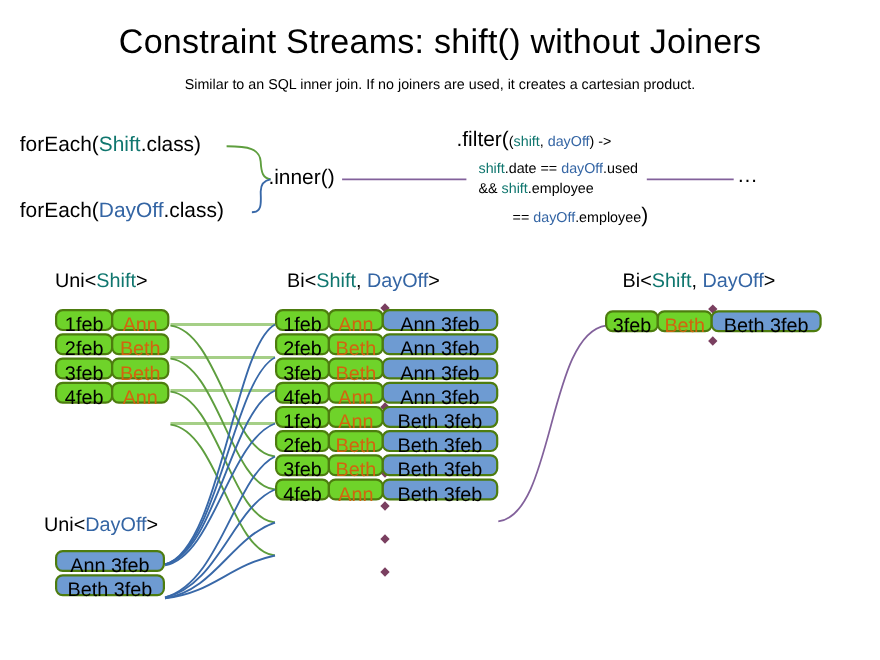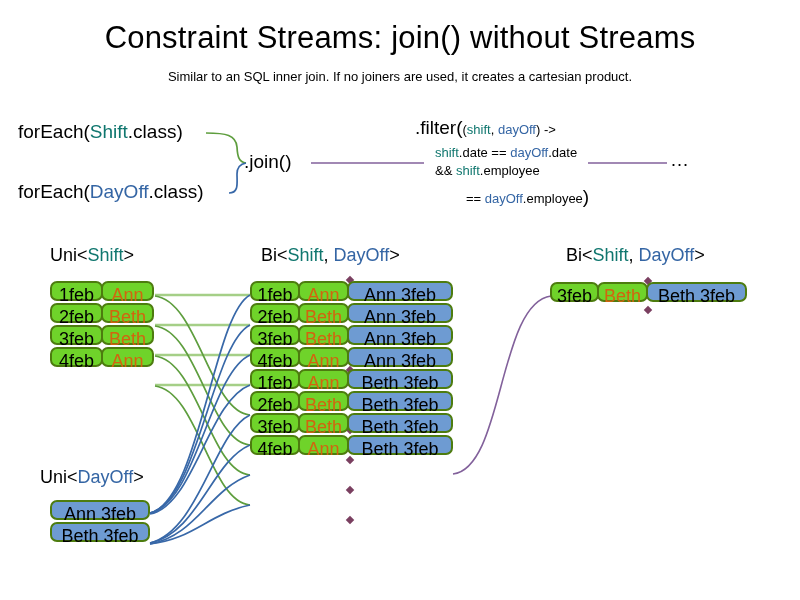--- a/index.html
+++ b/index.html
@@ -88,32 +88,32 @@
     <rect x="-3" y="-3" width="6" height="6" transform="translate(350,400) rotate(45)"></rect>
     <rect x="-3" y="-3" width="6" height="6" transform="translate(350,430) rotate(45)"></rect>
     <rect x="-3" y="-3" width="6" height="6" transform="translate(350,460) rotate(45)"></rect>
     <rect x="-3" y="-3" width="6" height="6" transform="translate(350,490) rotate(45)"></rect>
     <rect x="-3" y="-3" width="6" height="6" transform="translate(350,520) rotate(45)"></rect>
     <rect x="-3" y="-3" width="6" height="6" transform="translate(648,281) rotate(45)"></rect>
     <rect x="-3" y="-3" width="6" height="6" transform="translate(648,310) rotate(45)"></rect>
   </g>
 </svg>
 
-<div class="abs title">Constraint Streams: join() without Streams</div>
+<div class="abs title">Constraint Streams: shift() without Joiners</div>
 <div class="abs subtitle">Similar to an SQL inner join. If no joiners are used, it creates a cartesian product.</div>
 
 <div class="abs code" style="left:18px;top:121px;"><span>forEach(</span><span class="grn">Shift</span><span>.class)</span></div>
 
 <div class="abs code" style="left:18px;top:181px;"><span>forEach(</span><span class="blu">DayOff</span><span>.class)</span></div>
 
-<div class="abs code" style="left:244px;top:151px;">.join()</div>
+<div class="abs code" style="left:244px;top:151px;">.inner()</div>
 
 <div class="abs code" style="left:415px;top:117px;"><span>.filter(</span><span class="small">(</span><span class="small grn">shift</span><span class="small">, </span><span class="small blu">dayOff</span><span class="small">) -&gt;</span></div>
 
-<div class="abs small" style="left:435px;top:145px;"><span class="grn">shift</span><span>.date == </span><span class="blu">dayOff</span><span>.date</span></div>
+<div class="abs small" style="left:435px;top:145px;"><span class="grn">shift</span><span>.date == </span><span class="blu">dayOff</span><span>.used</span></div>
 
 <div class="abs small" style="left:435px;top:163px;"><span>&amp;&amp; </span><span class="grn">shift</span><span>.employee</span></div>
 
 <div class="abs small" style="left:466px;top:186px;"><span>== </span><span class="blu">dayOff</span><span>.employee</span><span class="code">)</span></div>
 
 <div class="abs code" style="left:670px;top:149px;">…</div>
 
 <div class="abs hdr" style="left:50px;top:245px;"><span>Uni&lt;</span><span class="grn">Shift</span><span>&gt;</span></div>
 
 <div class="abs hdr" style="left:261px;top:245px;"><span>Bi&lt;</span><span class="grn">Shift</span><span>, </span><span class="blu">DayOff</span><span>&gt;</span></div>

